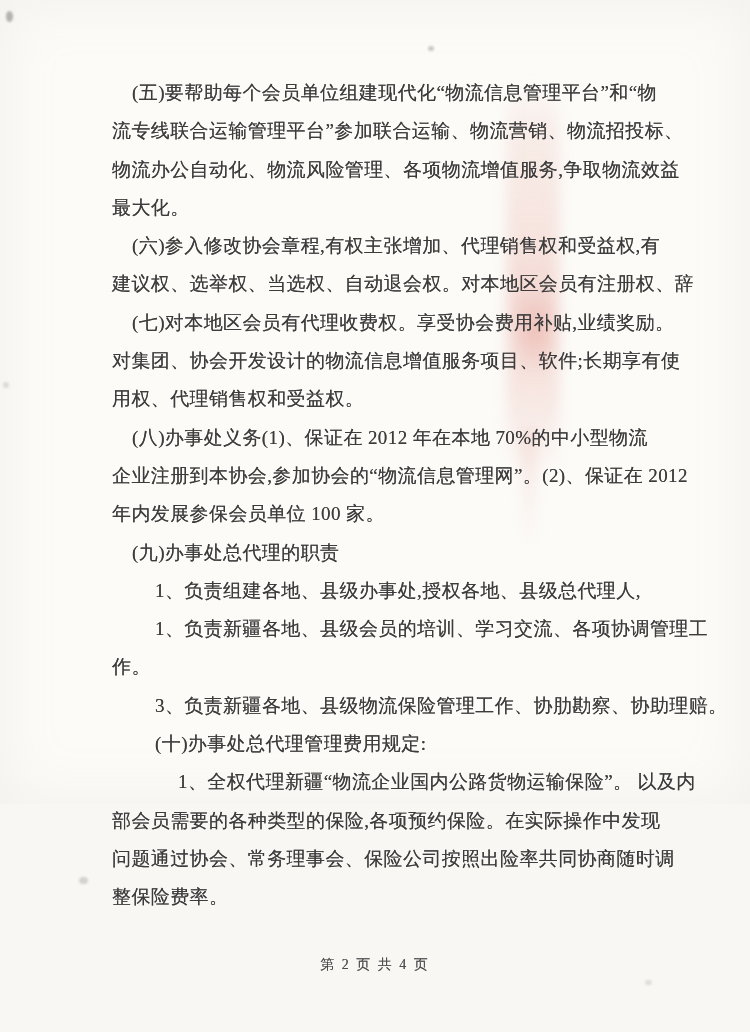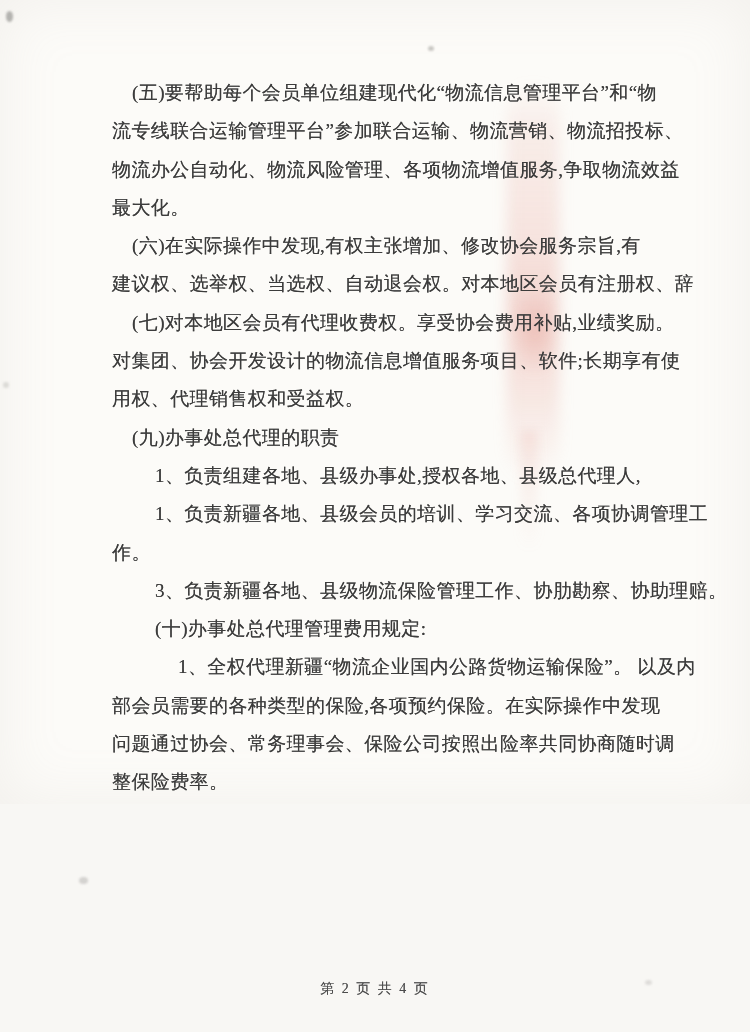--- a/index.html
+++ b/index.html
@@ -25,21 +25,21 @@
   }
   .para{margin:0;padding:0;}
   .ln{
     line-height:38.3px;
     white-space:pre;
   }
   .i1{padding-left:20px;}
   .i2{padding-left:43px;font-family:Liberation Serif, serif;}
   .i3{padding-left:66px;}
   .footer{
-    position:absolute;left:0;top:980px;width:750px;
+    position:absolute;left:0;top:956px;width:750px;
     text-align:center;
     font-size:14px;
     letter-spacing:2px;
     color:#4c4c4c;
     text-shadow:0 0 .5px rgba(90,90,90,.7);
   }
   
   .stain-band{
     position:absolute;left:507px;top:82px;width:52px;height:400px;
     background:linear-gradient(180deg,
@@ -89,30 +89,35 @@
   <div class="doc">
 
     <p class="para">
       <span class="ln i1" style="display:block">(五)要帮助每个会员单位组建现代化“物流信息管理平台”和“物</span>
       <span class="ln" style="display:block">流专线联合运输管理平台”参加联合运输、物流营销、物流招投标、</span>
       <span class="ln" style="display:block">物流办公自动化、物流风险管理、各项物流增值服务,争取物流效益</span>
       <span class="ln" style="display:block">最大化。</span>
     </p>
 
     <p class="para">
-      <span class="ln i1" style="display:block">(六)在实际操作中发现,有权主张增加、修改协会服务宗旨,有</span>
+      <span class="ln i1" style="display:block">(六)参入修改协会章程,有权主张增加、代理销售权和受益权,有</span>
       <span class="ln" style="display:block">建议权、选举权、当选权、自动退会权。对本地区会员有注册权、辞</span>
     </p>
 
     <p class="para">
       <span class="ln i1" style="display:block">(七)对本地区会员有代理收费权。享受协会费用补贴,业绩奖励。</span>
       <span class="ln" style="display:block">对集团、协会开发设计的物流信息增值服务项目、软件;长期享有使</span>
       <span class="ln" style="display:block">用权、代理销售权和受益权。</span>
     </p>
 
+    <p class="para">
+      <span class="ln i1" style="display:block">(八)办事处义务(1)、保证在 2012 年在本地 70%的中小型物流</span>
+      <span class="ln" style="display:block">企业注册到本协会,参加协会的“物流信息管理网”。(2)、保证在 2012</span>
+      <span class="ln" style="display:block">年内发展参保会员单位 100 家。</span>
+    </p>
 
     <p class="para">
       <span class="ln i1" style="display:block">(九)办事处总代理的职责</span>
     </p>
 
     <p class="para">
       <span class="ln i2" style="display:block">1、负责组建各地、县级办事处,授权各地、县级总代理人,</span>
     </p>
 
     <p class="para">

